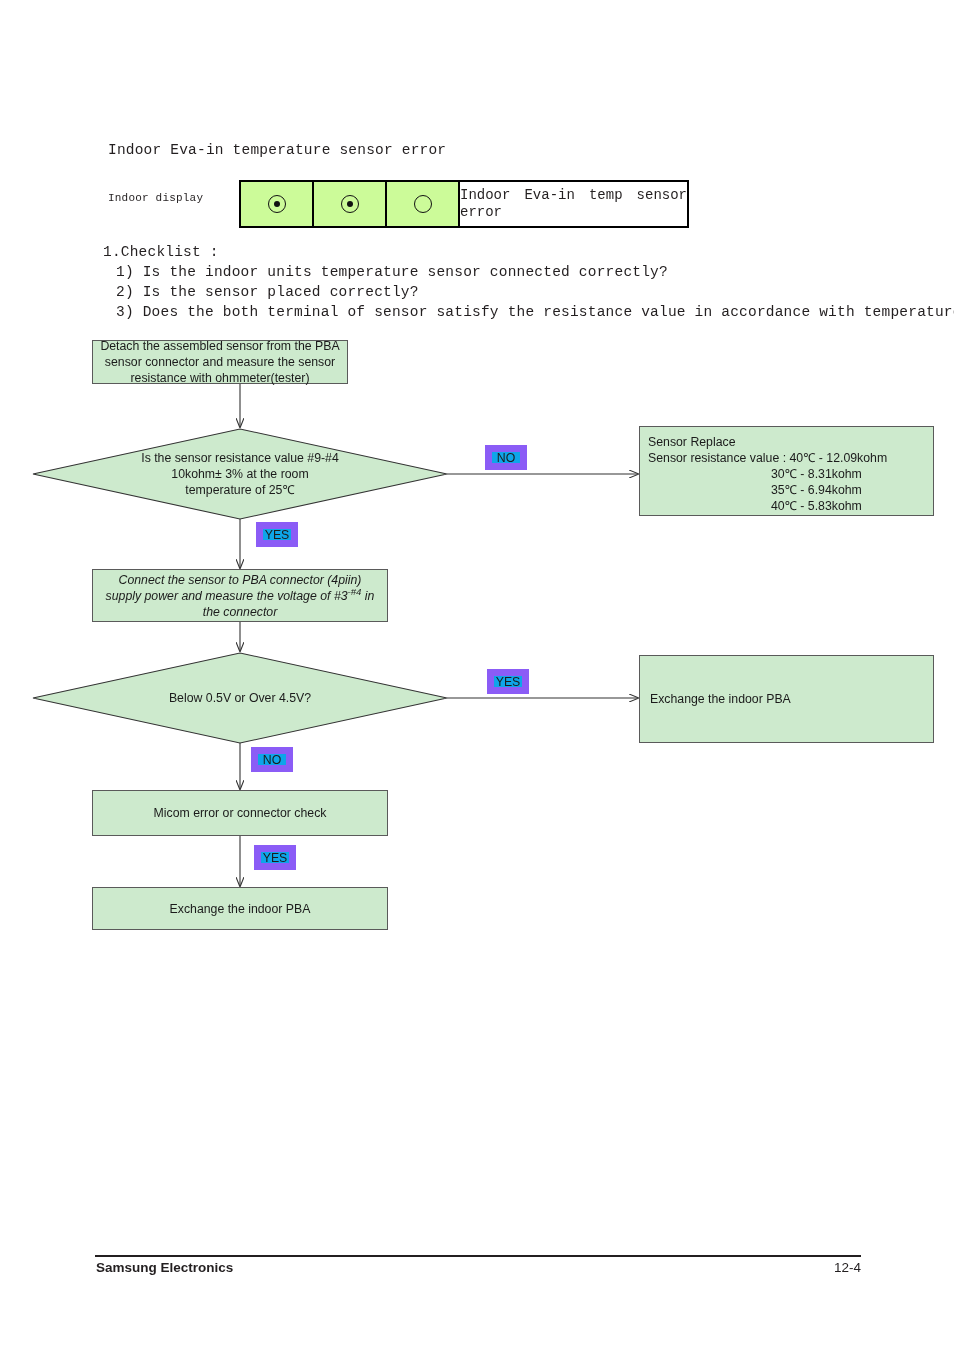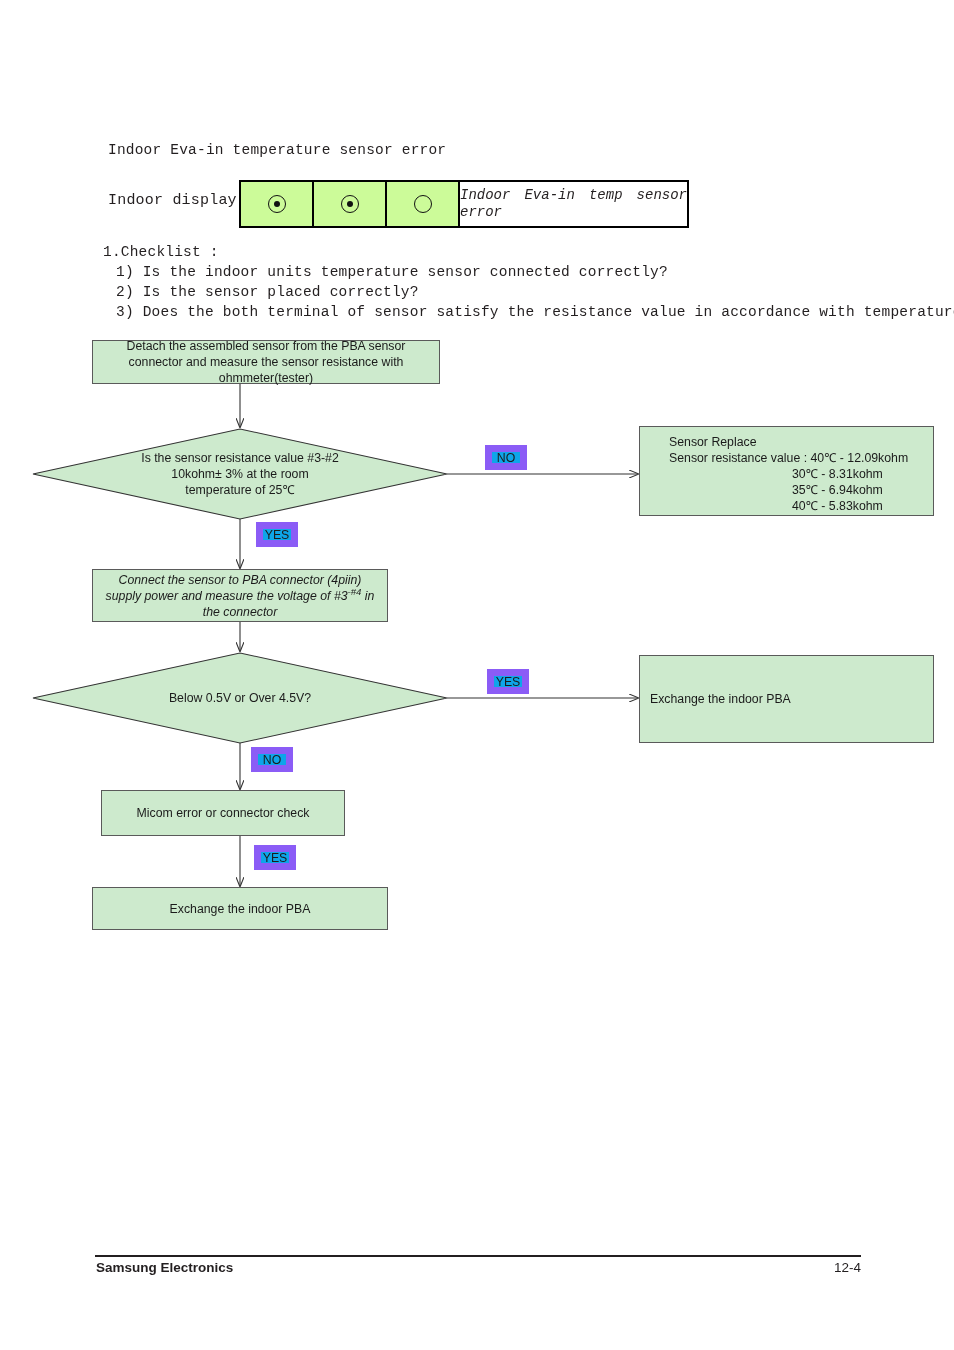--- a/index.html
+++ b/index.html
@@ -36,36 +36,35 @@
     position: absolute;
     left: 108px;
     top: 180px;
     width: 700px;
     height: 50px;
   }
   #indoor-display-label {
     position: absolute;
     left: 0;
     top: 12px;
-    font-size: 15px;
+    font-size: 11px;
     white-space: nowrap;
   }
   #led-table {
     position: absolute;
     left: 131px;
     top: 0;
     border-collapse: collapse;
     table-layout: fixed;
   }
   #led-table td {
     border: 2px solid #000000;
     height: 44px;
     padding: 0;
     vertical-align: middle;
-    font-style: italic;
   }
   td.led-cell {
     width: 71px;
     background: #ccfb99;
     text-align: center;
   }
   td.msg-cell {
     width: 227px;
     background: #ffffff;
     padding: 2px 5px 3px 6px;
@@ -166,21 +165,21 @@
     font-size: 12.3px;
     line-height: 16px;
     color: #1b1b1b;
     pointer-events: none;
   }
   .sup {
     font-size: 9.6px;
     vertical-align: super;
     line-height: 0;
   }
-  .rep-line { display: block; white-space: pre; margin-left: 21px; }
+  .rep-line { display: block; white-space: pre; }
   .rep-indent { padding-left: 123px; }
 
   
   #footer-rule {
     position: absolute;
     left: 95px;
     top: 1255px;
     width: 766px;
     height: 0;
     border-top: 2px solid #231f20;
@@ -259,24 +258,24 @@
 
     <line x1="240" y1="622" x2="240" y2="651" stroke="#333" stroke-width="1.1" marker-end="url(#arr)"></line>
 
     <line x1="447" y1="698" x2="638" y2="698" stroke="#333" stroke-width="1.1" marker-end="url(#arr)"></line>
 
     <line x1="240" y1="743" x2="240" y2="789" stroke="#333" stroke-width="1.1" marker-end="url(#arr)"></line>
 
     <line x1="240" y1="836" x2="240" y2="886" stroke="#333" stroke-width="1.1" marker-end="url(#arr)"></line>
   </svg>
 
-  <div class="node" style="left:92px; top:340px; width:348px; height:44px;">Detach the assembled sensor from the PBA sensor connector and measure the sensor resistance with ohmmeter(tester)</div>
+  <div class="node" style="left:92px; top:340px; width:256px; height:44px;">Detach the assembled sensor from the PBA sensor connector and measure the sensor resistance with ohmmeter(tester)</div>
 
   <div class="diamond-label" style="left:120px; top:450px; width:240px;">
-    <span>Is the sensor resistance value #3-#2</span><br>
+    <span>Is the sensor resistance value #9-#4</span><br>
     <span>10kohm± 3% at the room</span><br>
     <span>temperature of 25℃</span>
   </div>
 
   <div class="tag" style="left:485px; top:445px;">NO</div>
   <div class="tag" style="left:256px; top:522px;">YES</div>
 
   <div class="node top-left" style="left:639px; top:426px; width:295px; height:90px;">
     <div style="width:100%;">
       <span class="rep-line">Sensor Replace</span>
@@ -295,21 +294,21 @@
     </div>
   </div>
 
   <div class="diamond-label" style="left:120px; top:690px; width:240px;">Below 0.5V or Over 4.5V?</div>
 
   <div class="tag" style="left:487px; top:669px;">YES</div>
   <div class="tag" style="left:251px; top:747px;">NO</div>
 
   <div class="node left-align" style="left:639px; top:655px; width:295px; height:88px; padding-left:10px;">Exchange the indoor PBA</div>
 
-  <div class="node" style="left:92px; top:790px; width:244px; height:46px;margin-left:9px;">Micom error or connector check</div>
+  <div class="node" style="left:92px; top:790px; width:296px; height:46px;">Micom error or connector check</div>
 
   <div class="tag" style="left:254px; top:845px;">YES</div>
 
   <div class="node" style="left:92px; top:887px; width:296px; height:43px;">Exchange the indoor PBA</div>
 </div>
 
 <div id="footer-rule"></div>
 <div id="footer-left">Samsung Electronics</div>
 <div id="footer-right">12-4</div>
 

